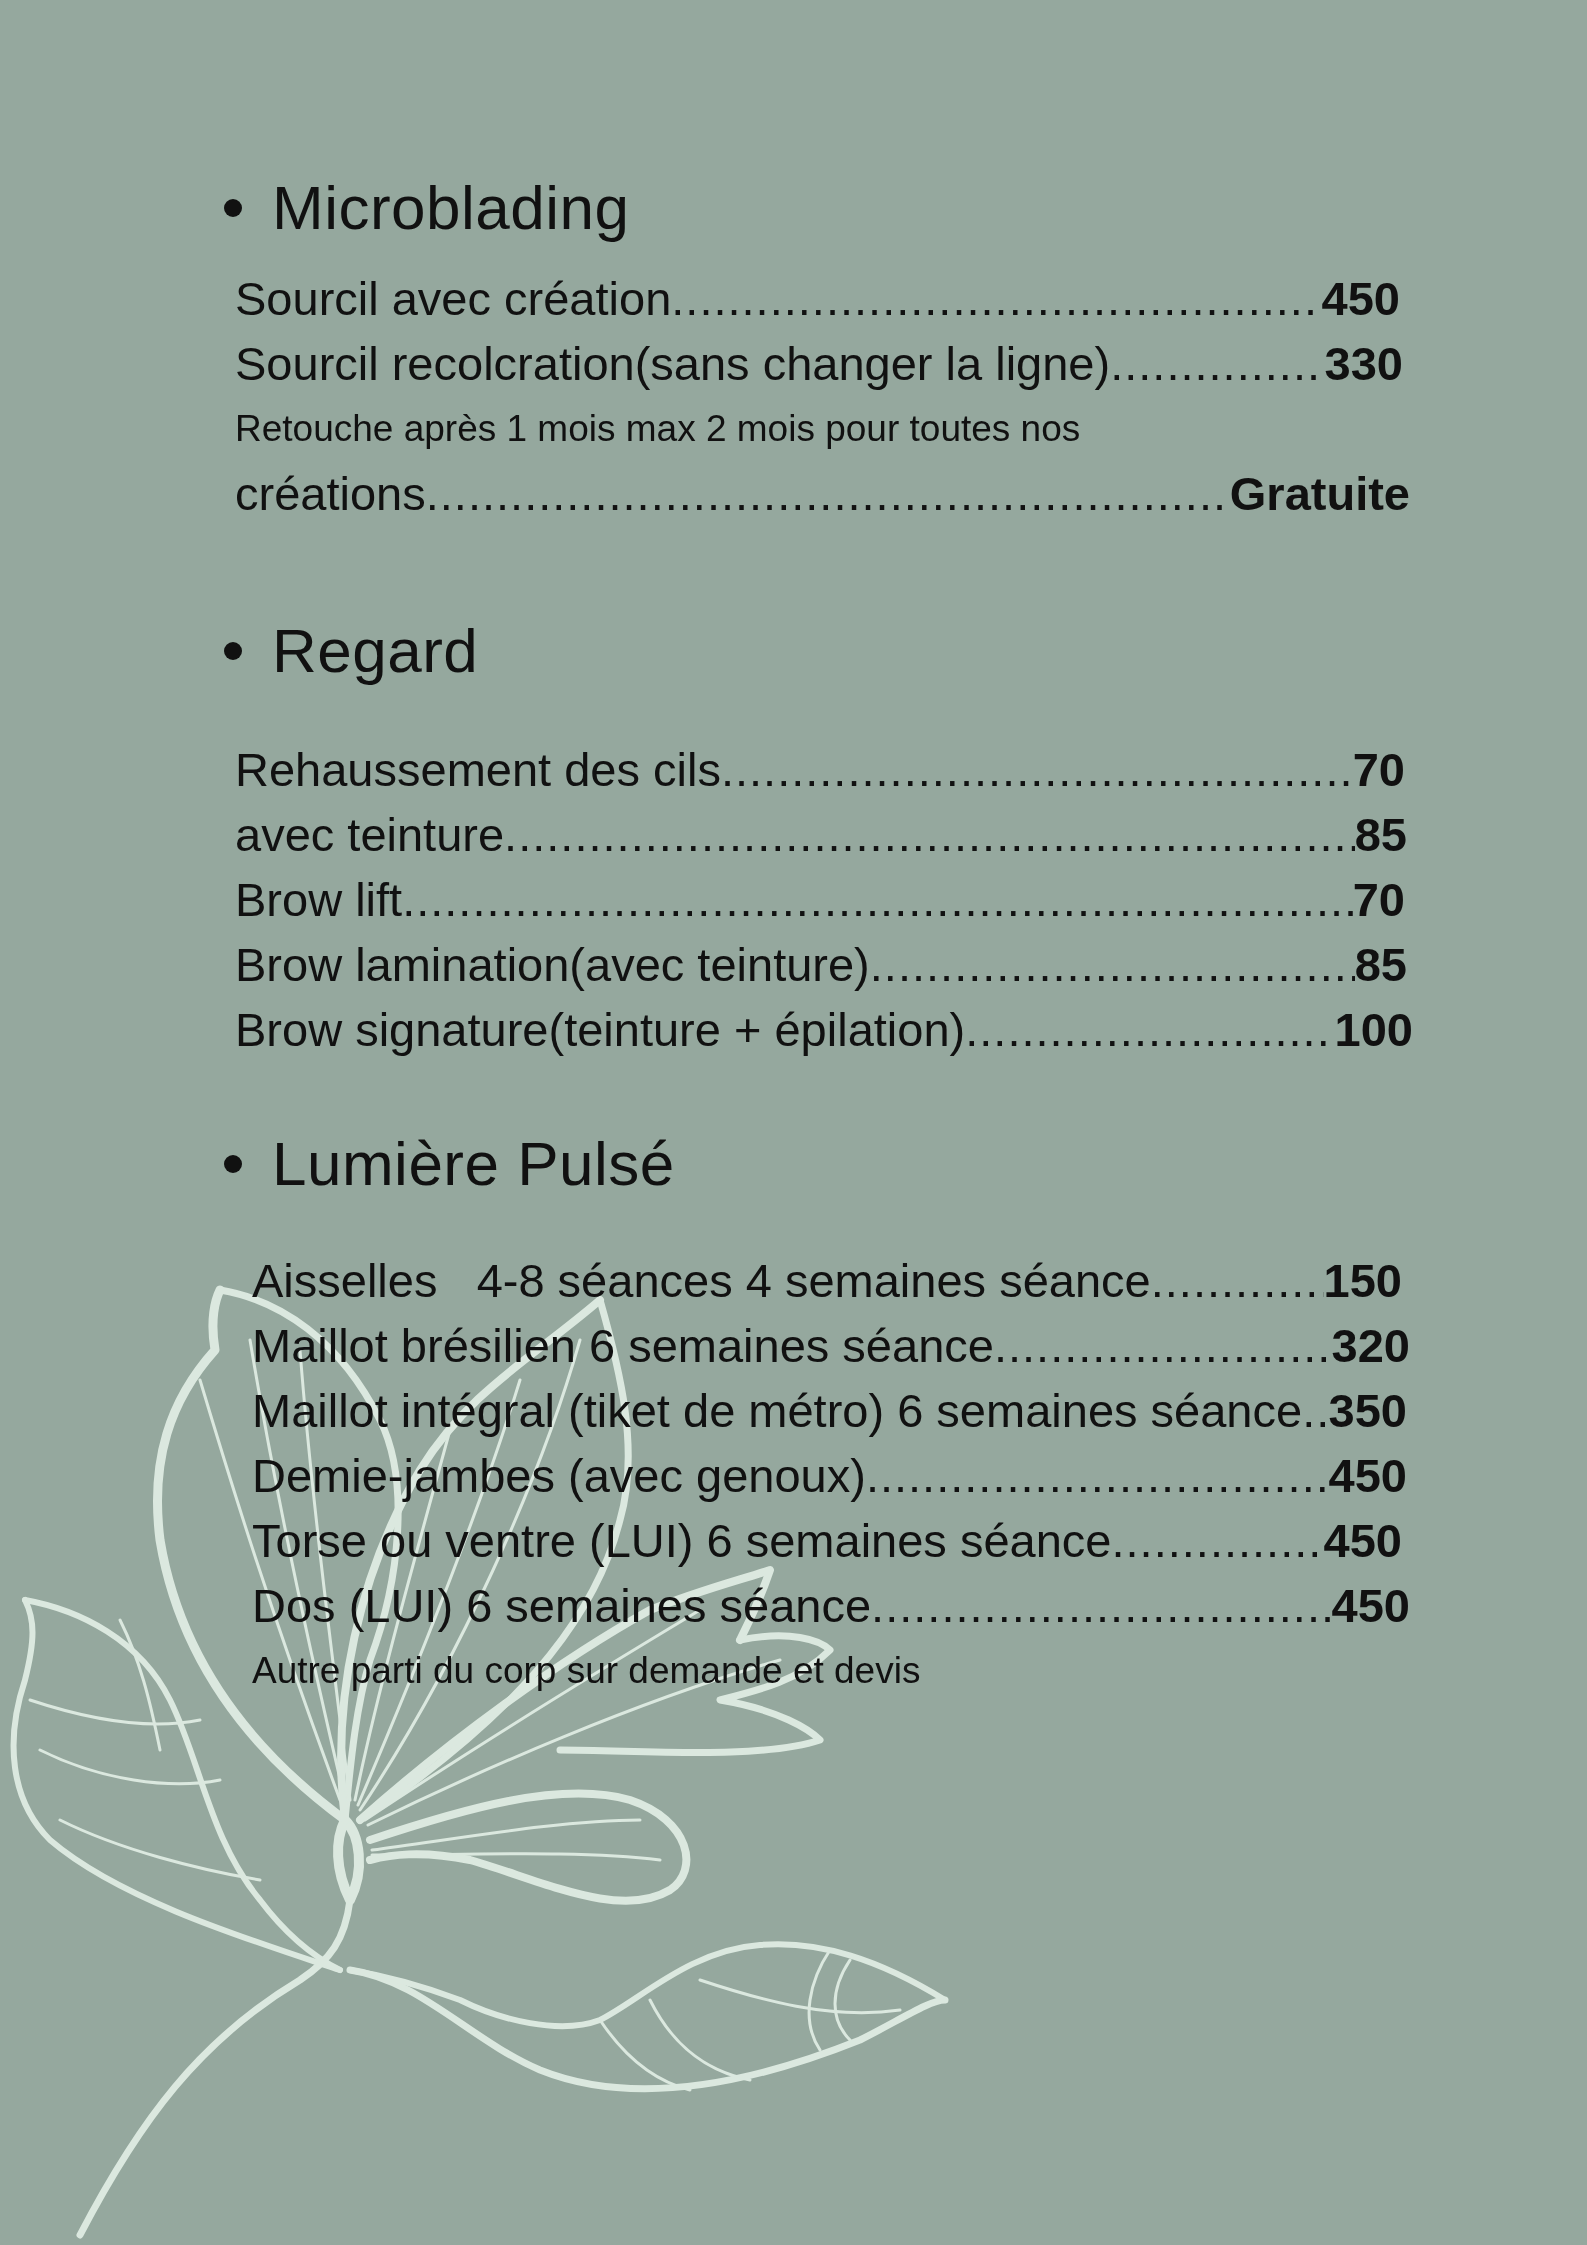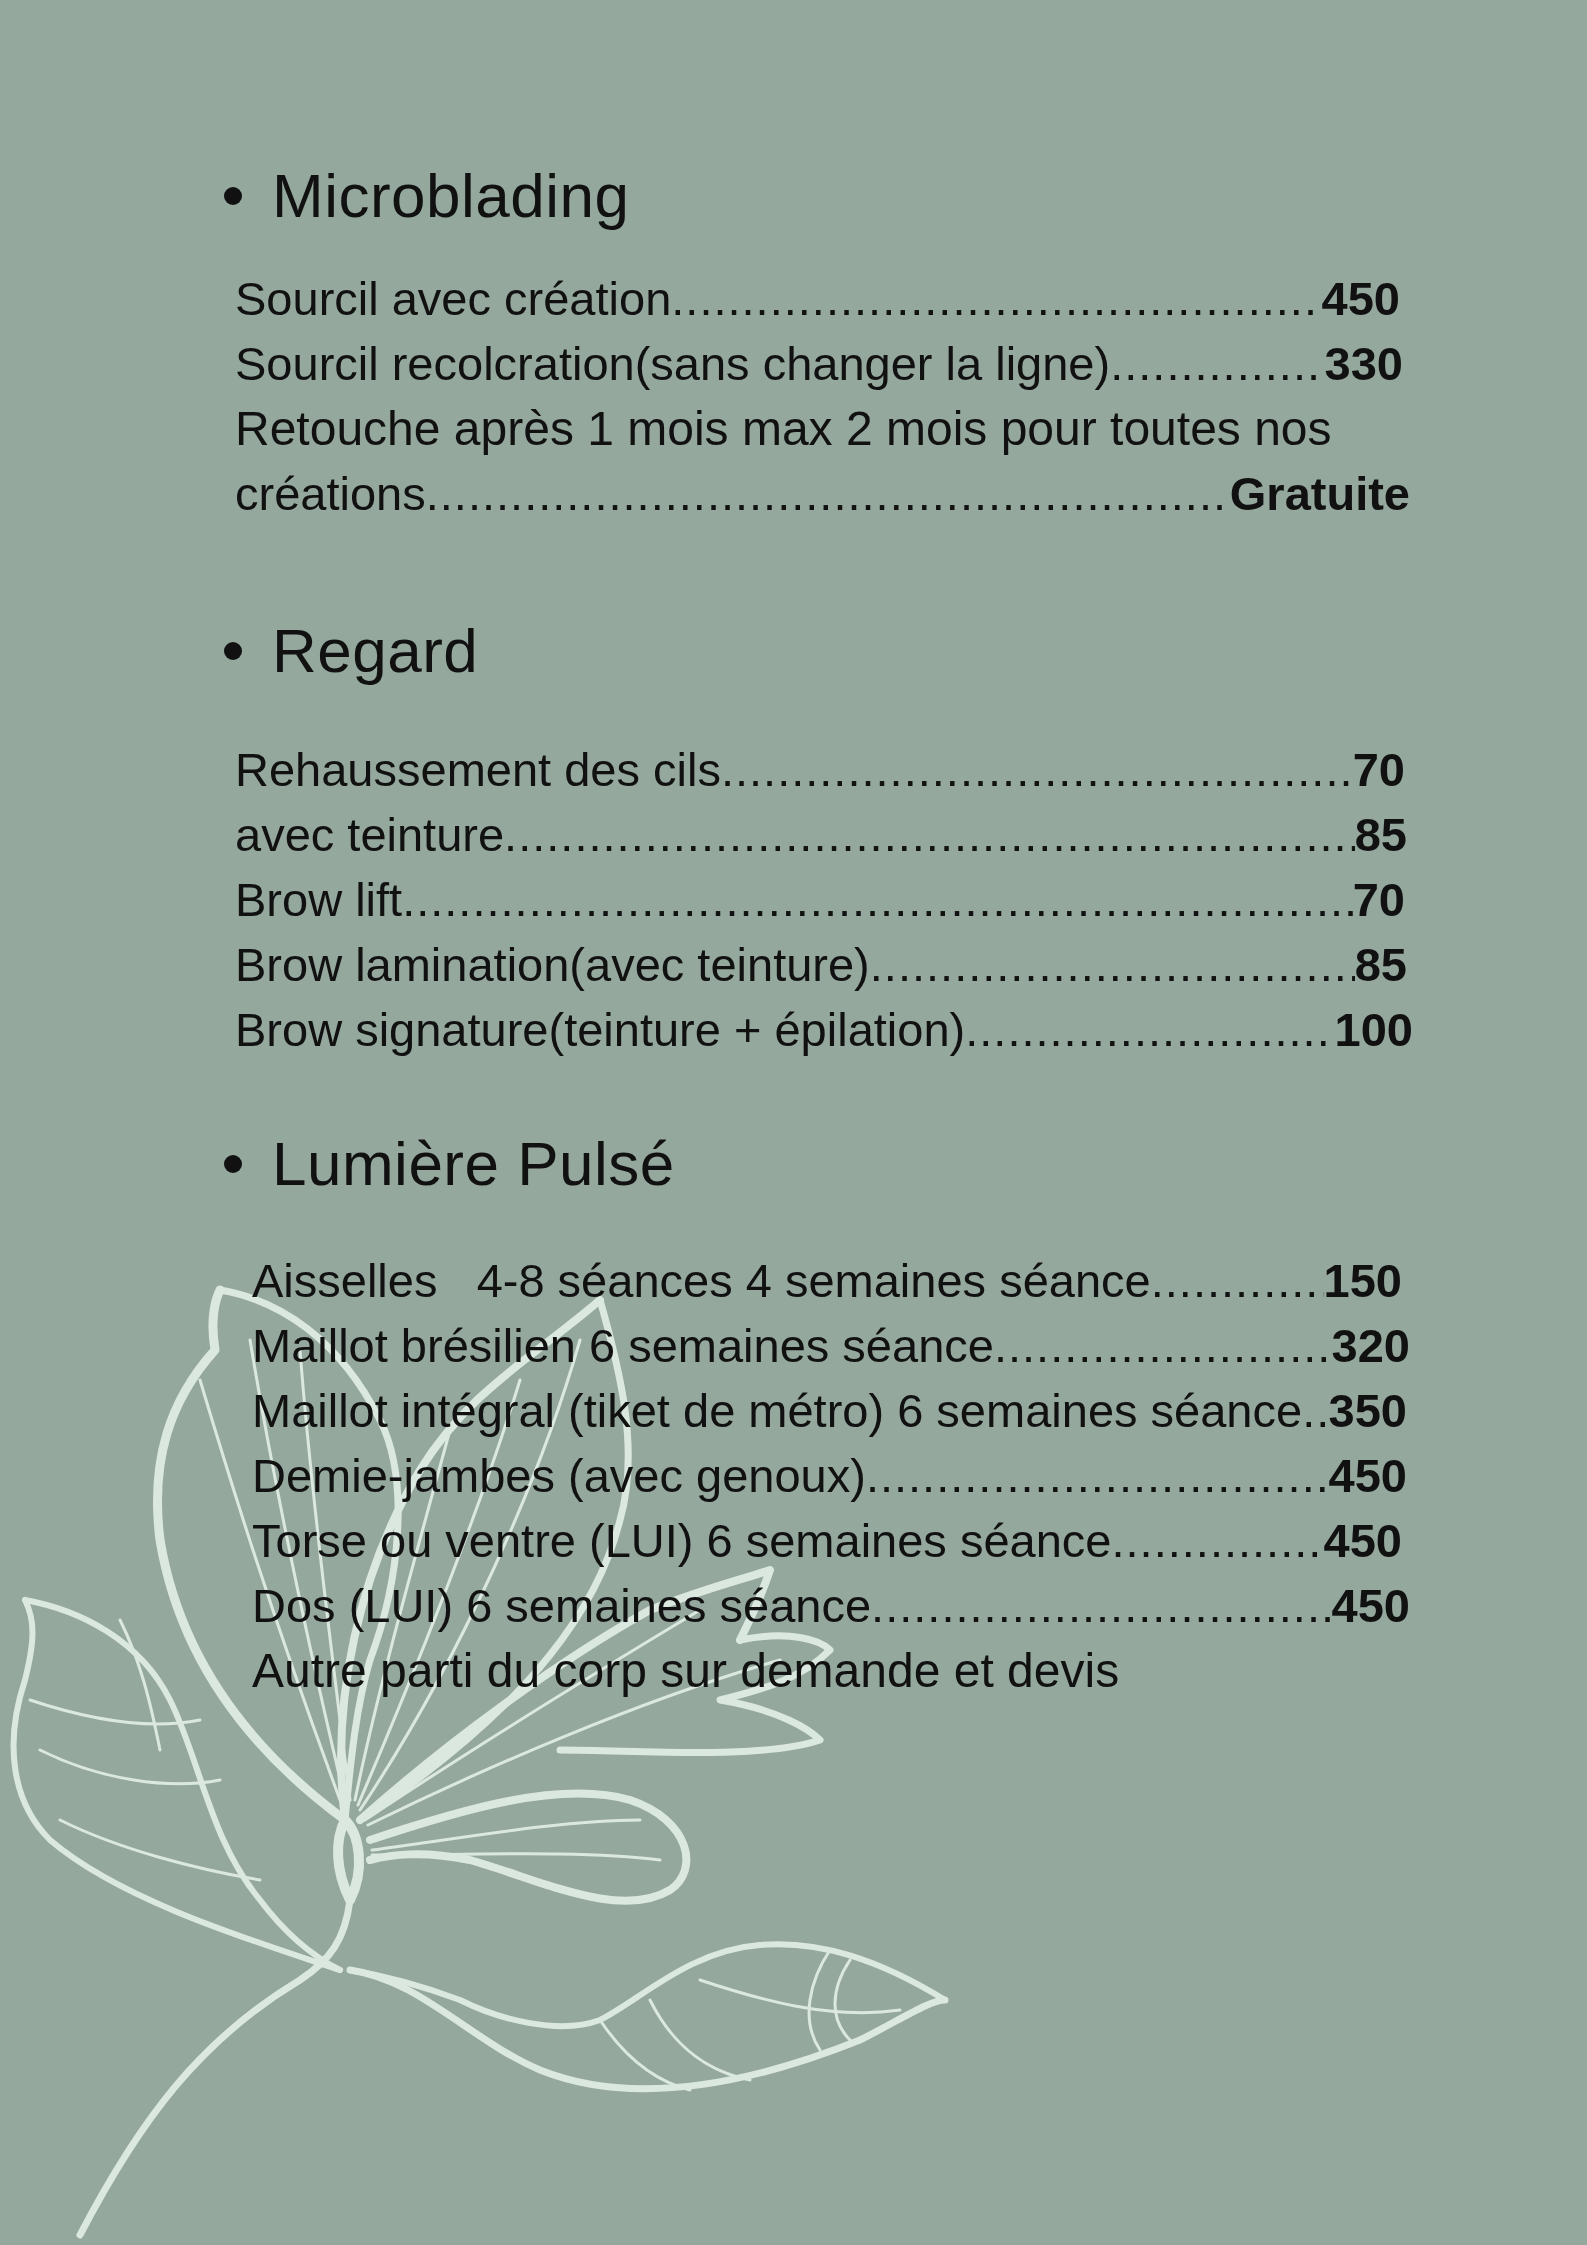--- a/index.html
+++ b/index.html
@@ -35,21 +35,21 @@
     }
     .row .label { flex: 0 0 auto; }
     .row .leader {
       flex: 1 1 auto; overflow: hidden; white-space: nowrap;
       letter-spacing: 1px; color: #111;
     }
     .row .leader::before {
       content: "................................................................................................................................................................................................................................";
     }
     .row .price { flex: 0 0 auto; font-weight: bold; }
-    .note { font-size: 48px; height: 65px; line-height: 65px; white-space: nowrap; }
+    .note { font-size: 37px; height: 65px; line-height: 65px; white-space: nowrap; }
   </style>
 </head>
 <body>
 
 <svg class="flower" viewBox="0 0 960 965" xmlns="http://www.w3.org/2000/svg">
 
   <path stroke-width="7" d="M80 955 C140 840 200 760 300 700 C330 680 345 660 350 620"></path>
 
   <path stroke-width="10" d="M350 620 C335 590 335 560 345 540 C360 555 365 590 350 620"></path>
 
@@ -85,21 +85,21 @@
   <path stroke-width="6" d="M945 720 C880 680 820 660 760 665 C690 670 640 720 600 740 C560 755 500 740 460 720 C420 705 380 695 350 690"></path>
   <path stroke-width="3" d="M600 740 C620 770 650 800 690 810"></path>
   <path stroke-width="3" d="M650 720 C670 760 700 790 750 800"></path>
   <path stroke-width="3" d="M830 670 C810 700 800 740 820 770"></path>
   <path stroke-width="3" d="M850 680 C830 710 830 740 850 760"></path>
   <path stroke-width="3" d="M700 700 C760 720 830 740 900 730"></path>
 </svg>
 
 <div class="content">
 
-  <div class="section" style="top:165px;">
+  <div class="section" style="top:177px;">
     <div class="heading">
       <span class="bullet"></span>
       <span>Microblading</span>
     </div>
   </div>
   <div class="items" style="left:235px; top:266px; width:1175px;">
     <div class="row" style="width:1165px;">
       <span class="label">Sourcil avec création</span>
       <span class="leader"></span>
       <span class="price">450</span>

